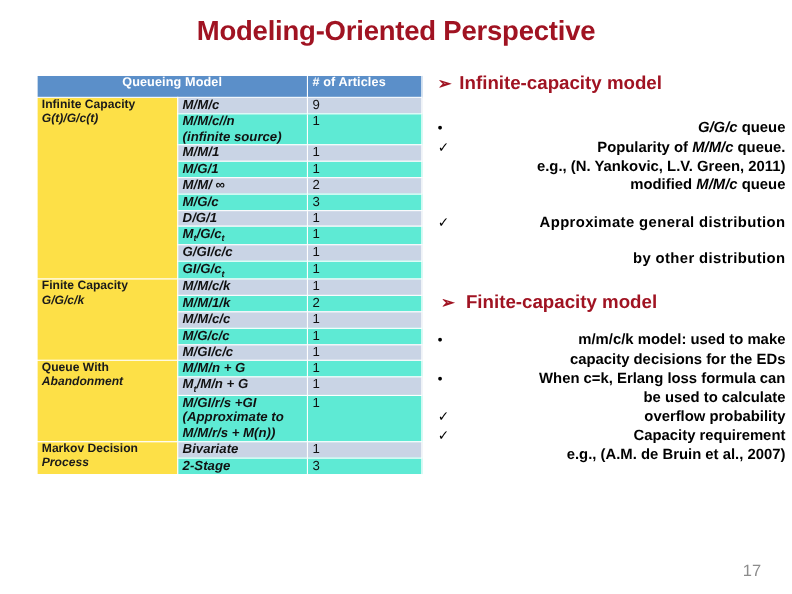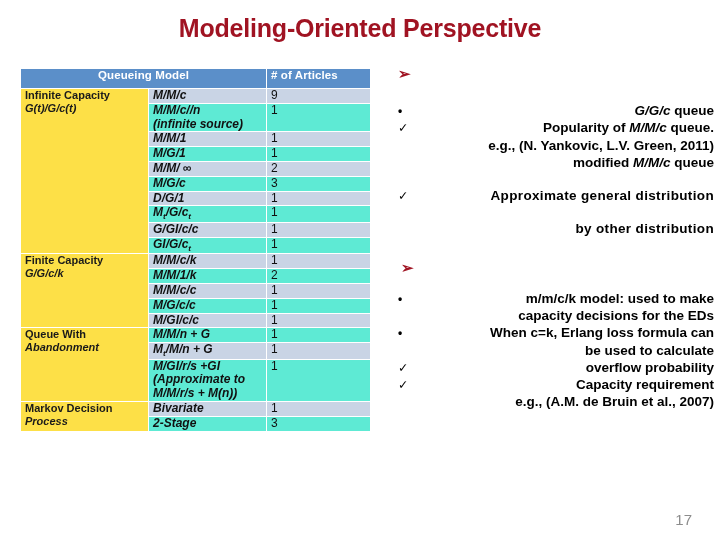--- a/index.html
+++ b/index.html
@@ -25,21 +25,21 @@
     text-align: center;
     font-size: 25px;
     font-weight: bold;
     color: #A01322;
     letter-spacing: -0.2px;
   }
 
   
   #queueing-table {
     position: absolute;
-    left: 20px;
+    left: 33px;
     top: 68px;
     width: 350px;
     border-collapse: collapse;
     table-layout: fixed;
     font-size: 11.5px;
   }
   #queueing-table col.c-cat { width: 128px; }
   #queueing-table col.c-mod { width: 118px; }
   #queueing-table col.c-num { width: 104px; }
 
@@ -258,20 +258,21 @@
         <td class="model-cell">2-Stage</td>
         <td class="num-cell">3</td>
       </tr>
     </tbody>
 </table>
 
 <div id="right-panel">
 
   <div class="section-head" id="head-infinite">
     <span class="arrow-icon">➢</span>
+    <span class="section-head-label">Infinite-capacity model</span>
   </div>
 
   <div class="bullet-list" id="infinite-block">
       <div class="bline">
         <span class="bmark">•</span>
         <span class="btext"><span class="it">G/G/c</span> queue</span>
       </div>
       <div class="bline">
         <span class="bmark bmark-check">✓</span>
         <span class="btext">Popularity of <span class="it">M/M/c</span> queue.</span>
@@ -289,20 +290,21 @@
         <span class="btext spaced">Approximate  general  distribution</span>
       </div>
       <div class="bline indent-1">
         <span class="bmark"></span>
         <span class="btext spaced">by other distribution</span>
       </div>
     </div>
 
   <div class="section-head" id="head-finite">
     <span class="arrow-icon">➢</span>
+    <span class="section-head-label">Finite-capacity model</span>
   </div>
 
   <div class="bullet-list" id="finite-block">
       <div class="bline">
         <span class="bmark">•</span>
         <span class="btext">m/m/c/k model: used to make</span>
       </div>
       <div class="bline indent-1">
         <span class="bmark"></span>
         <span class="btext">capacity decisions for the EDs</span>

